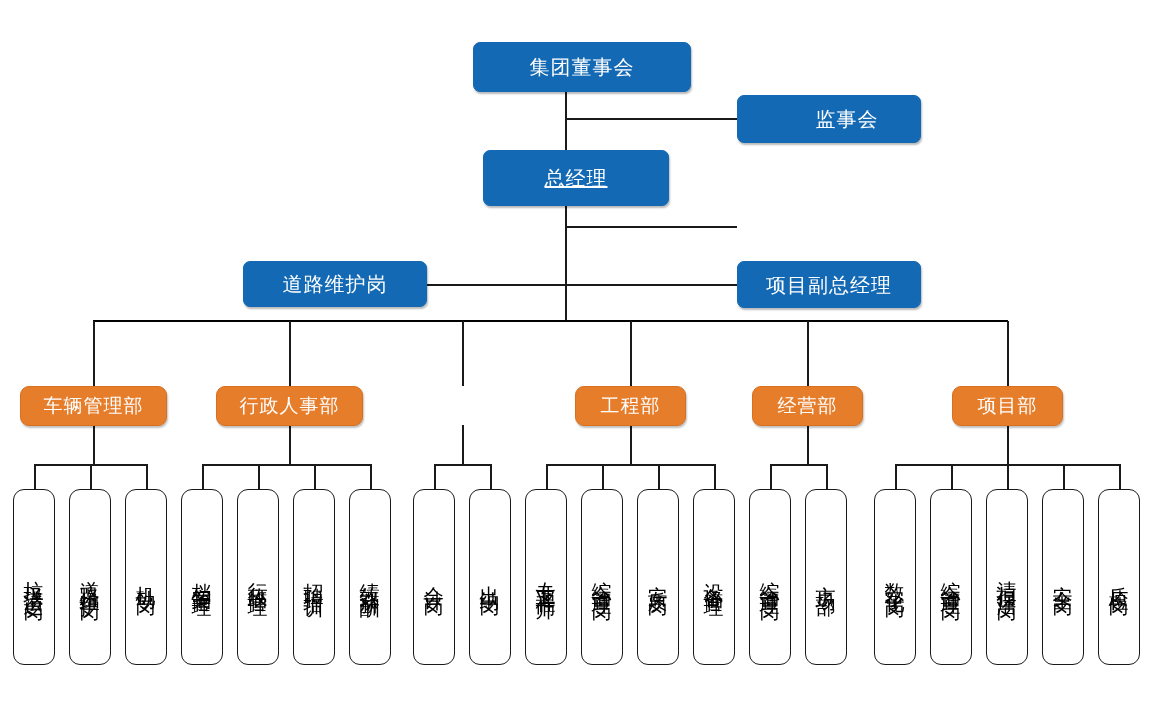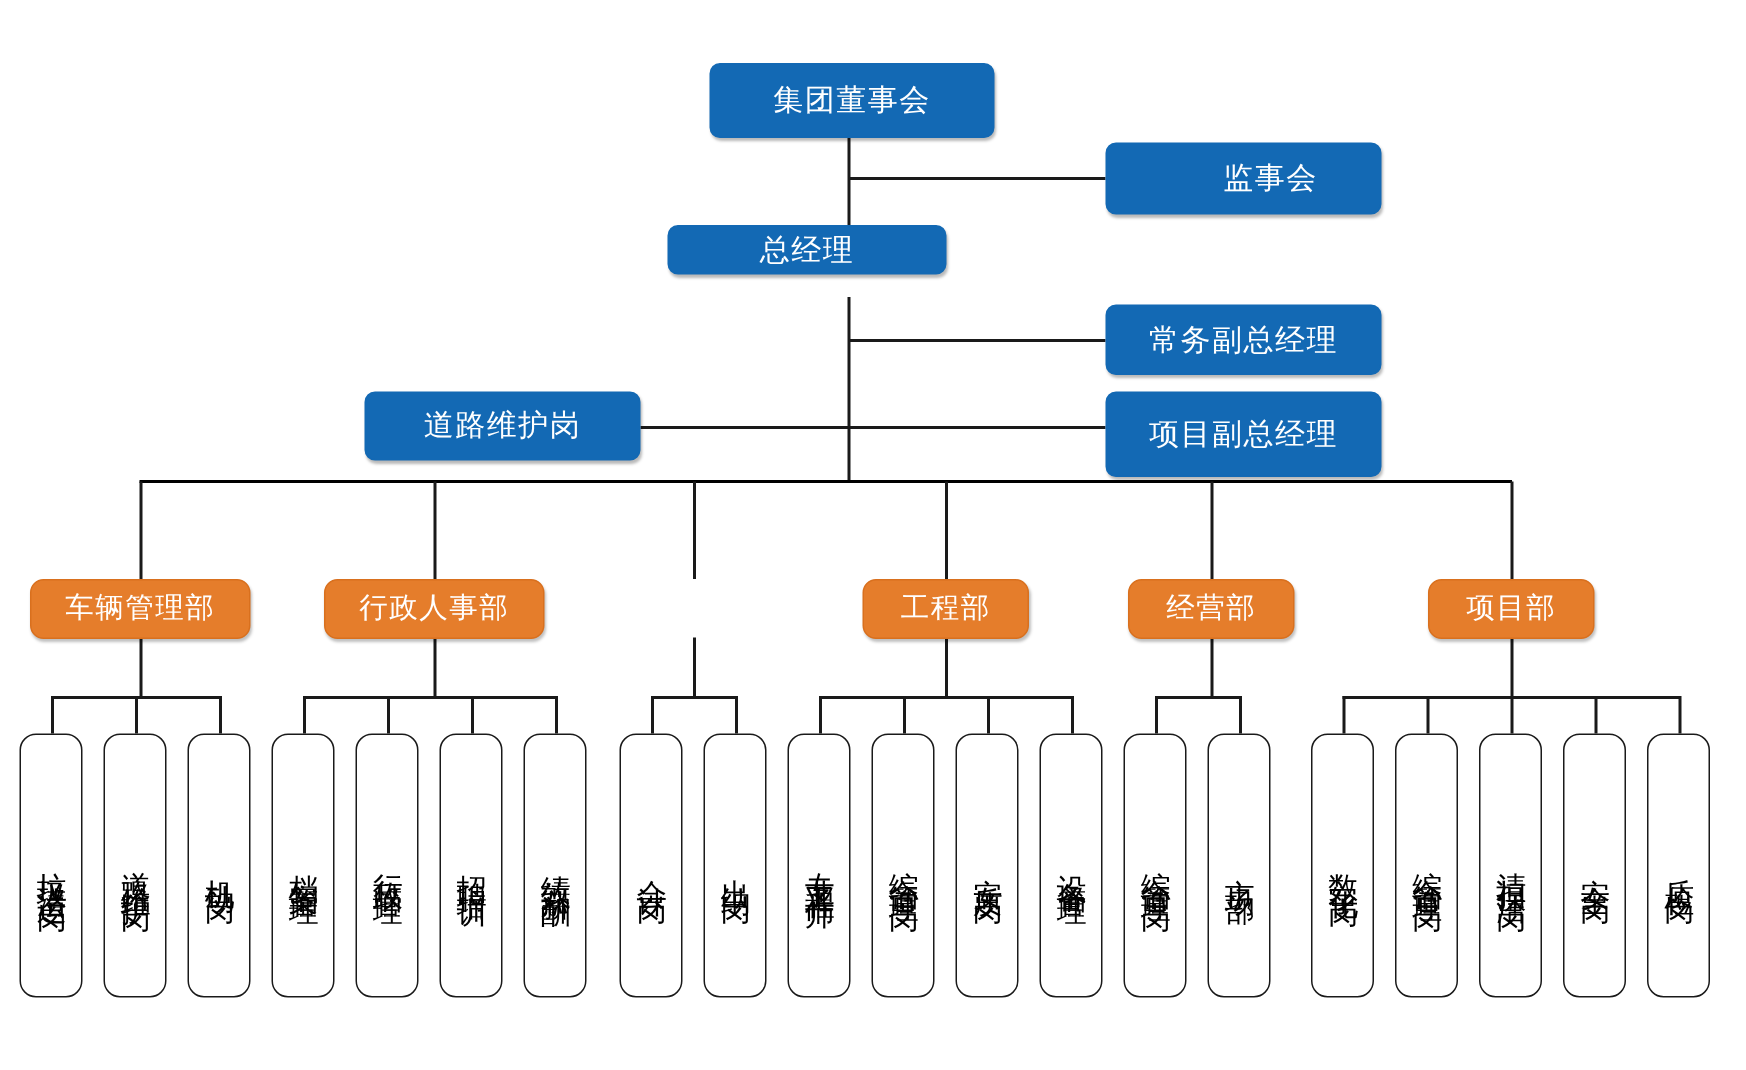--- a/index.html
+++ b/index.html
@@ -135,37 +135,34 @@
   <div class="line v" style="left:826px; top:464px; height:25px;"></div>
 
   <div class="line v" style="left:1007px; top:425px; height:40px;"></div>
   <div class="line h" style="left:895px; top:464px; width:225px;"></div>
   <div class="line v" style="left:895px;  top:464px; height:25px;"></div>
   <div class="line v" style="left:951px;  top:464px; height:25px;"></div>
   <div class="line v" style="left:1007px; top:464px; height:25px;"></div>
   <div class="line v" style="left:1063px; top:464px; height:25px;"></div>
   <div class="line v" style="left:1119px; top:464px; height:25px;"></div>
 
-  <div class="node blue" style="left:473px; top:42px; width:190px; height:50px;">
+  <div class="node blue" style="left:473px; top:42px; width:218px; height:50px;">
     <span>集团董事会</span>
   </div>
 
   <div class="node blue" style="left:737px; top:95px; width:184px; height:48px;padding-left:36px;">
     <span>监事会</span>
   </div>
 
-  <div class="node blue" style="left:445px; top:150px; width:186px; height:33px;">
+  <div class="node blue" style="left:483px; top:150px; width:186px; height:56px;text-decoration:underline;">
     <span>总经理</span>
   </div>
 
-  <div class="node blue" style="left:737px; top:203px; width:184px; height:47px;">
-    <span>常务副总经理</span>
-  </div>
-
-  <div class="node blue" style="left:737px; top:261px; width:184px; height:57px;">
+
+  <div class="node blue" style="left:737px; top:261px; width:184px; height:47px;">
     <span>项目副总经理</span>
   </div>
 
   <div class="node blue" style="left:243px; top:261px; width:184px; height:46px;">
     <span>道路维护岗</span>
   </div>
 
   <div class="node orange" style="left:216px; top:386px; width:147px; height:40px;">
     <span>行政人事部</span>
   </div>

